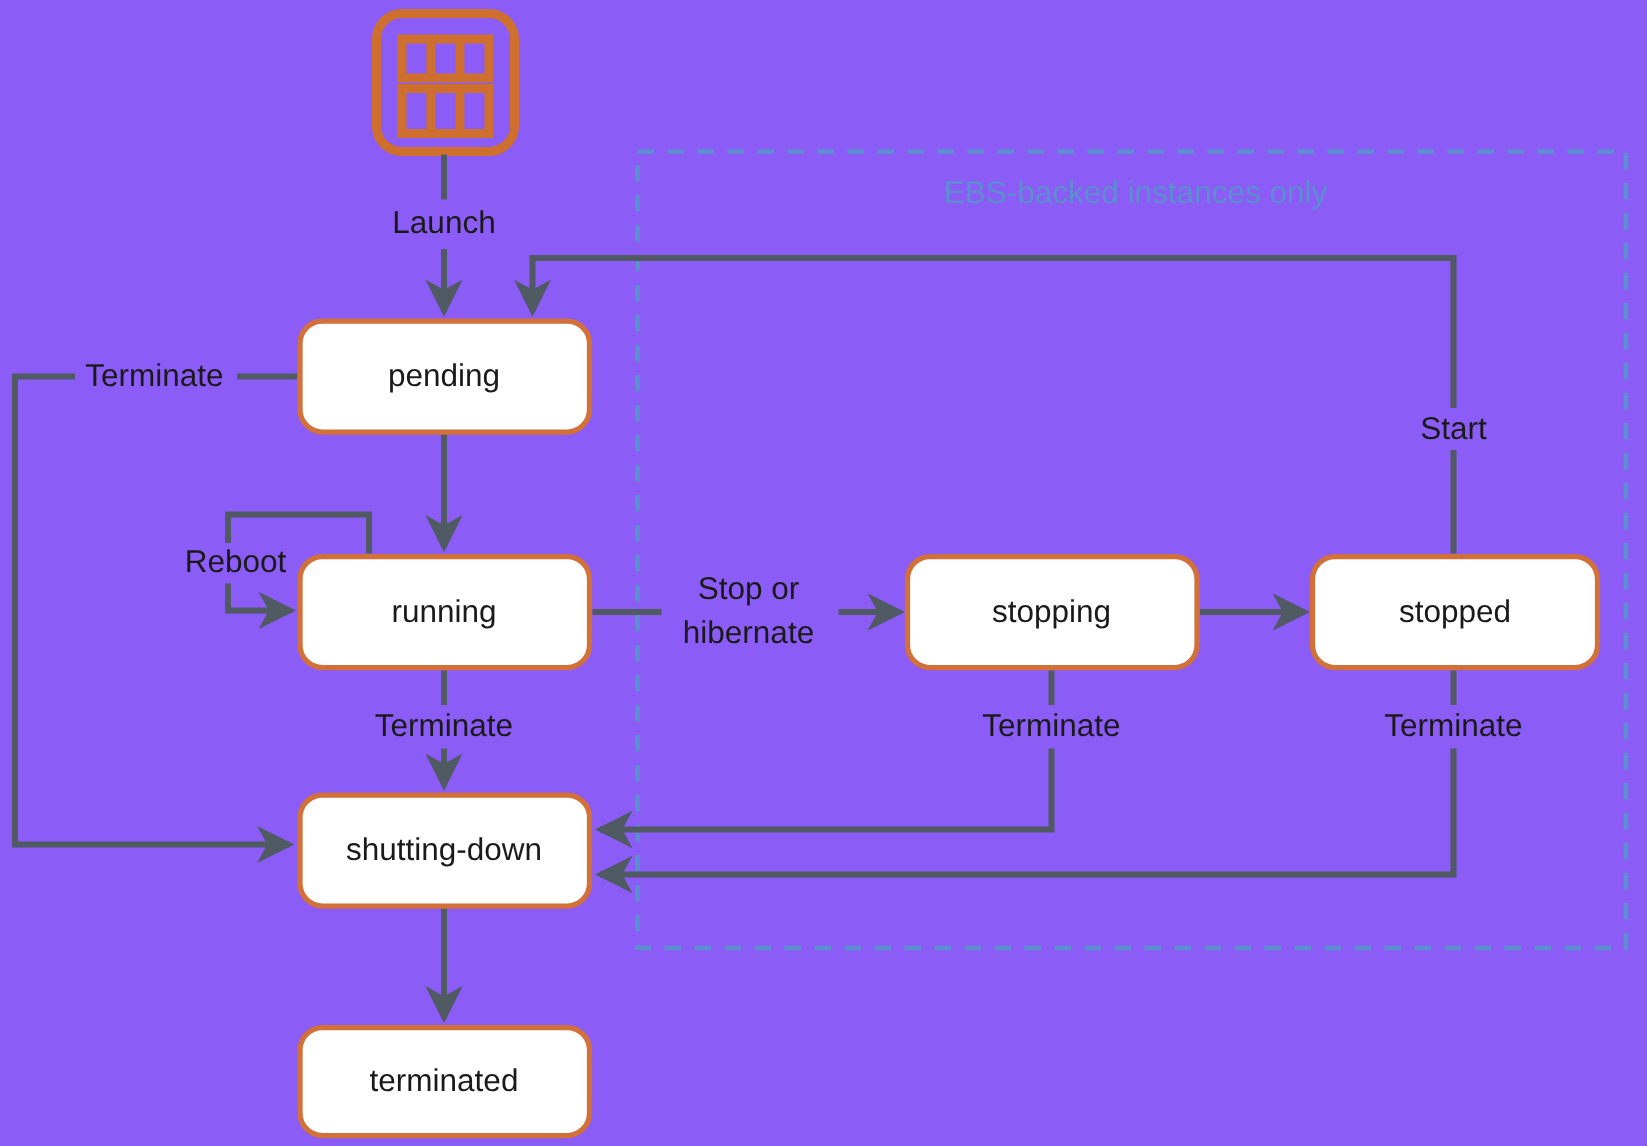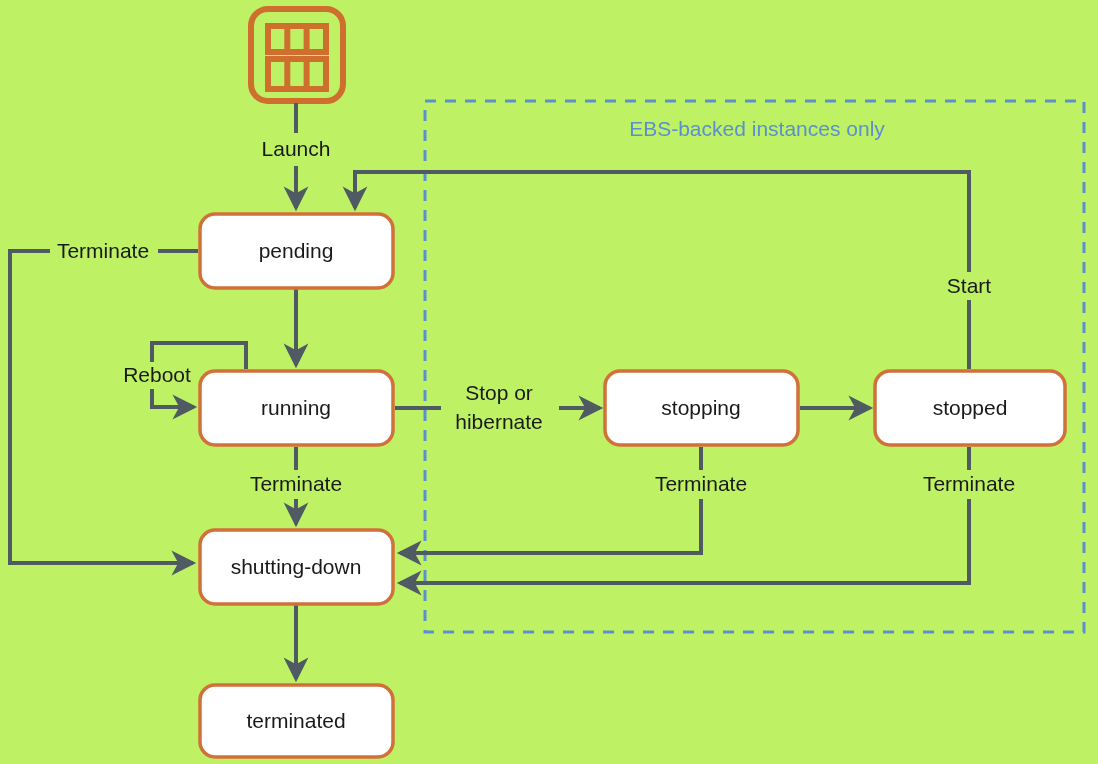--- a/index.html
+++ b/index.html
@@ -4,21 +4,21 @@
 <style>
   html, body {
     margin: 0;
     padding: 0;
     background: #ffffff;
   }
   #diagram-root {
     position: relative;
     width: 1098px;
     height: 764px;
-    background: #bef264;
+    background: #8b5cf6;
     font-family: "Liberation Sans", sans-serif;
     overflow: hidden;
   }
   svg#flow {
     position: absolute;
     top: 0; left: 0;
     width: 1098px;
     height: 764px;
   }
   .state-label {

